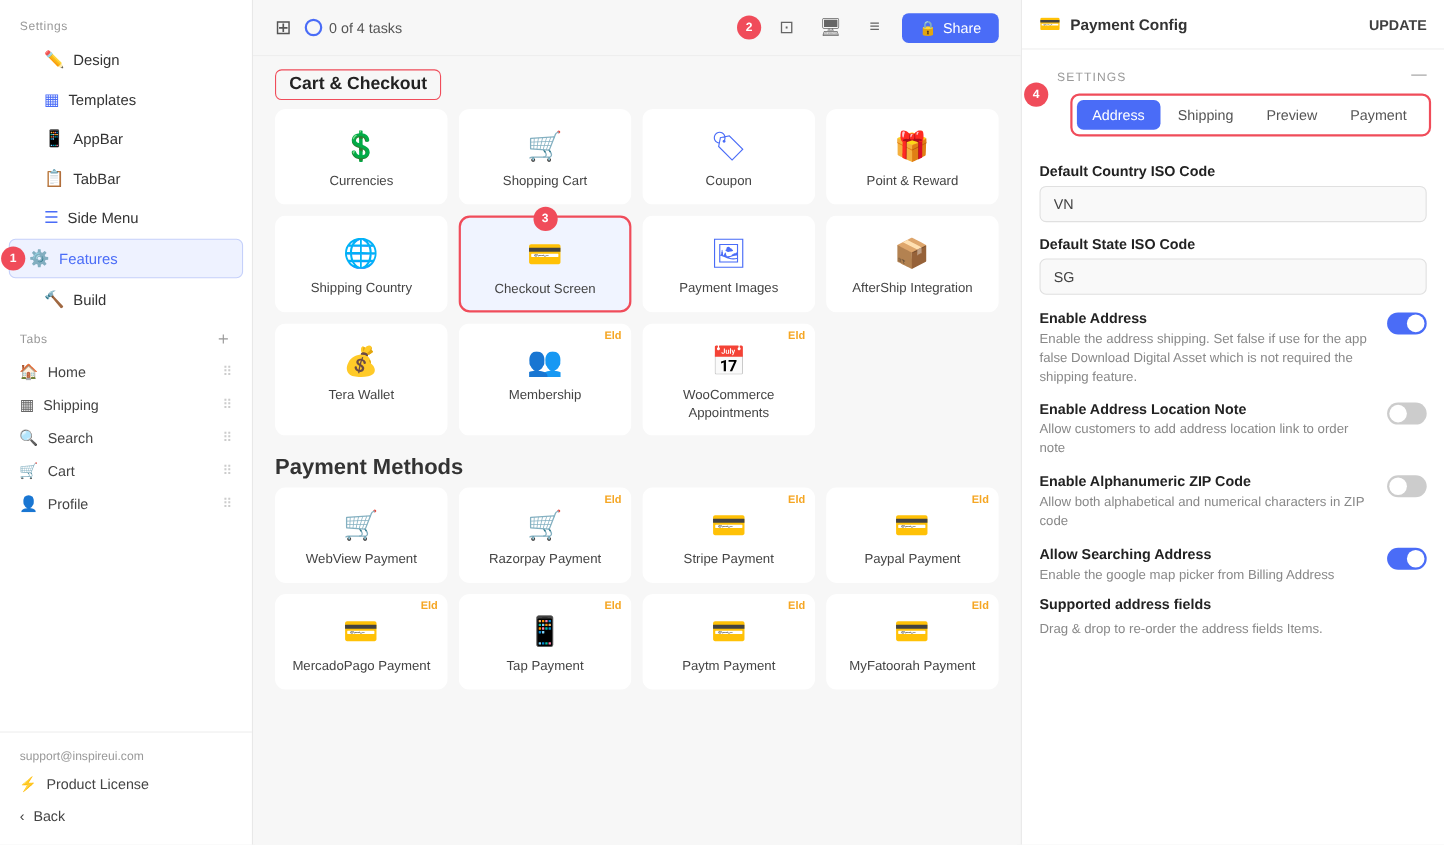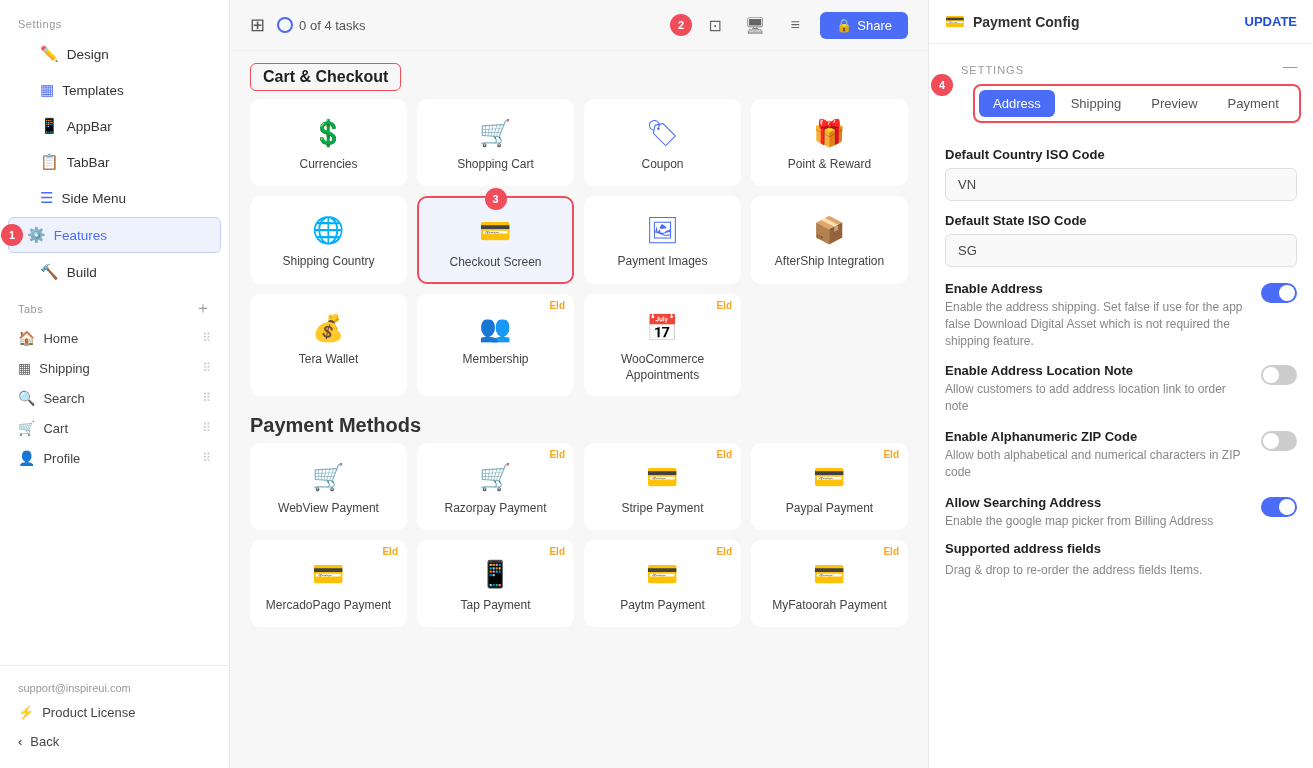--- a/index.html
+++ b/index.html
@@ -185,21 +185,21 @@
     .right-panel-header {
       display: flex;
       align-items: center;
       justify-content: space-between;
       padding: 12px 16px;
       border-bottom: 1px solid #eee;
     }
     .right-panel-title-area { display: flex; align-items: center; gap: 8px; }
     .right-panel-icon { color: #4a6cf7; font-size: 16px; }
     .right-panel-title { font-size: 14px; font-weight: 600; color: #333; }
-    .right-panel-update { color: #1d4ed8; font-size: 13px; font-weight: 600; cursor: pointer; }
+    .right-panel-update { color: #404040; font-size: 13px; font-weight: 600; cursor: pointer; }
     .right-panel-settings-label {
       font-size: 11px;
       color: #999;
       letter-spacing: 1px;
       padding: 12px 16px 4px 16px;
     }
     .right-panel-close { color: #999; font-size: 14px; cursor: pointer; }
     .settings-tab {
       padding: 6px 14px;
       font-size: 13px;

